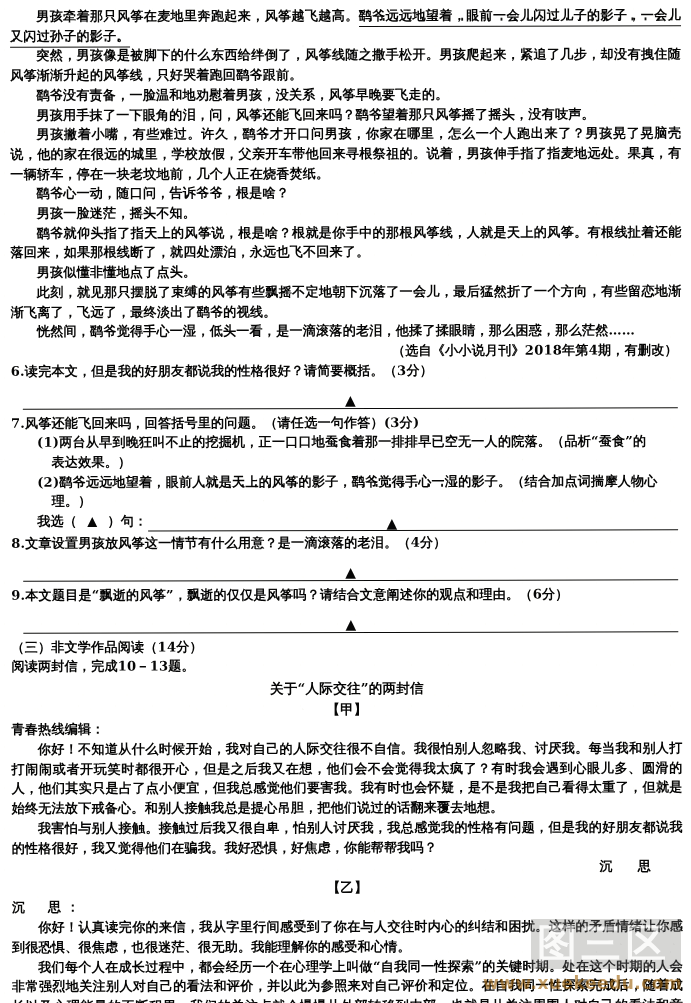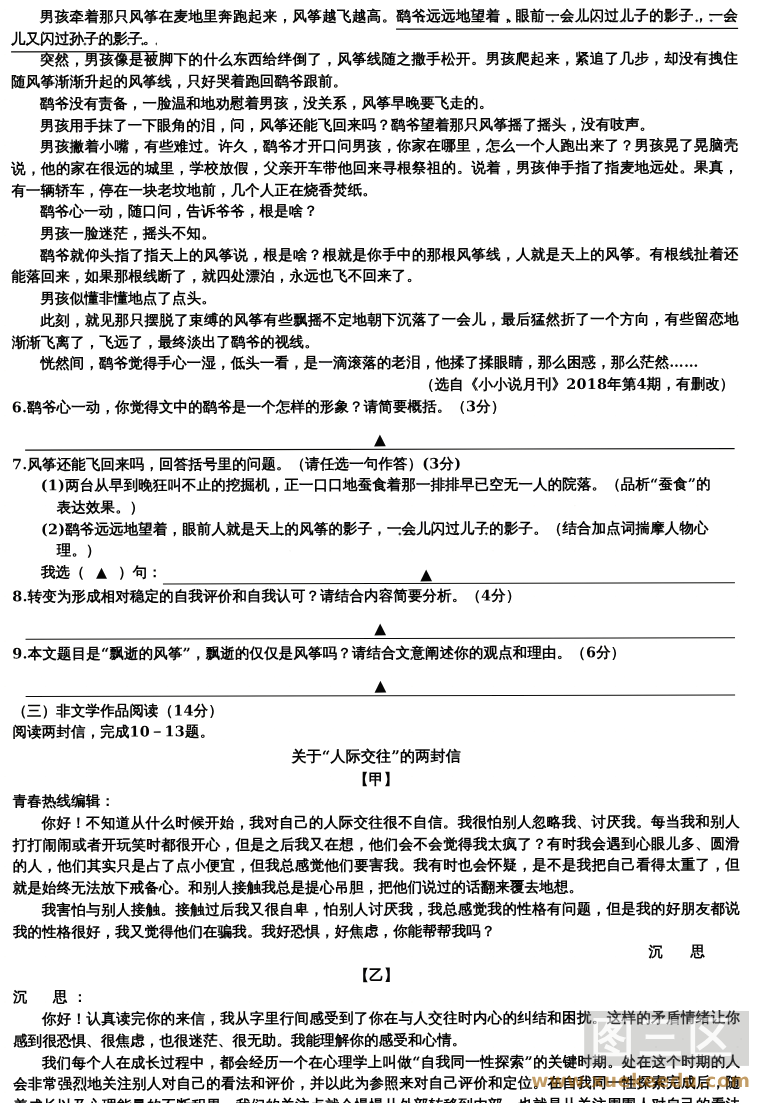--- a/index.html
+++ b/index.html
@@ -16,21 +16,21 @@
     font-family: "DejaVu Serif", "Liberation Serif", serif;
     color: #0d0d0d;
     -webkit-font-smoothing: none;
   }
 
   
   #scan-page {
     position: absolute;
     inset: 0;
     background: #fdfdfb;
-    padding: 6px 20px 0 10px;
+    padding: 6px 10px 0 10px;
     box-sizing: border-box;
     filter: contrast(1.06) grayscale(0.12);
   }
 
   
   #scan-page::before {
     content: "";
     position: absolute;
     inset: 0;
     pointer-events: none;
@@ -244,52 +244,52 @@
       <p class="para cn">男孩似懂非懂地点了点头。</p>
 
       <p class="para cn">此刻，就见那只摆脱了束缚的风筝有些飘摇不定地朝下沉落了一会儿，最后猛然折了一个方向，有些留恋地渐渐飞离了，飞远了，最终淡出了鹞爷的视线。</p>
 
       <p class="para cn">恍然间，鹞爷觉得手心一湿，低头一看，是一滴滚落的老泪，他揉了揉眼睛，那么困惑，那么茫然……</p>
 
       <p class="src cn">（选自《小小说月刊》2018年第4期，有删改）</p>
     </div>
 
     <div>
-      <p class="qline cn"><span>6.</span><span>鹞爷心一动，你觉得文中的鹞爷是一个怎样的形象？请简要概括。（3分）</span></p>
+      <p class="qline cn"><span>6.</span><span>读完本文，但是我的好朋友都说我的性格很好？请简要概括。（3分）</span></p>
       <div class="spacer-2"></div>
       <div class="answer-line">
         <span class="tri">▲</span>
       </div>
     </div>
 
     <div class="spacer-4"></div>
 
     <div>
       <p class="qline cn"><span>7.</span><span>风筝还能飞回来吗，回答括号里的问题。（请任选一句作答）(3分)</span></p>
 
       <p class="sub cn"><span>(1)</span>两台从早到晚狂叫不止的挖掘机，正一口口地<span class="dotted-em">蚕食</span>着那一排排早已空无一人的院落。（品析“蚕食”的</p>
       <p class="sub-cont cn">表达效果。）</p>
 
-      <p class="sub cn"><span>(2)</span>鹞爷远远地望着，眼前<span class="dotted-em">人就是天上的风筝</span>的影子，<span class="dotted-em">一会儿闪过儿子</span>的影子。（结合加点词揣摩人物心</p>
+      <p class="sub cn"><span>(2)</span>鹞爷远远地望着，眼前<span class="dotted-em">人就是天上的风筝</span>的影子，<span class="dotted-em">鹞爷觉得手心一湿</span>的影子。（结合加点词揣摩人物心</p>
       <p class="sub-cont cn">理。）</p>
 
       <div class="pick-row cn">
         <span>我选（</span>
         <span class="tri" style="padding:0 10px;">▲</span>
         <span>）句：</span>
         <span class="fill">
           <span class="tri">▲</span>
         </span>
       </div>
     </div>
 
     <div class="spacer-2"></div>
 
     <div>
-      <p class="qline cn"><span>8.</span><span>转变为形成相对稳定的自我评价和自我认可？请结合内容简要分析。（4分）</span></p>
+      <p class="qline cn"><span>8.</span><span>文章设置男孩放风筝这一情节有什么用意？是一滴滚落的老泪。（4分）</span></p>
       <div class="spacer-2"></div>
       <div class="answer-line">
         <span class="tri">▲</span>
       </div>
     </div>
 
     <div class="spacer-4"></div>
 
     <div>
       <p class="qline cn"><span>9.</span><span>本文题目是“飘逝的风筝”，飘逝的仅仅是风筝吗？请结合文意阐述你的观点和理由。（6分）</span></p>

